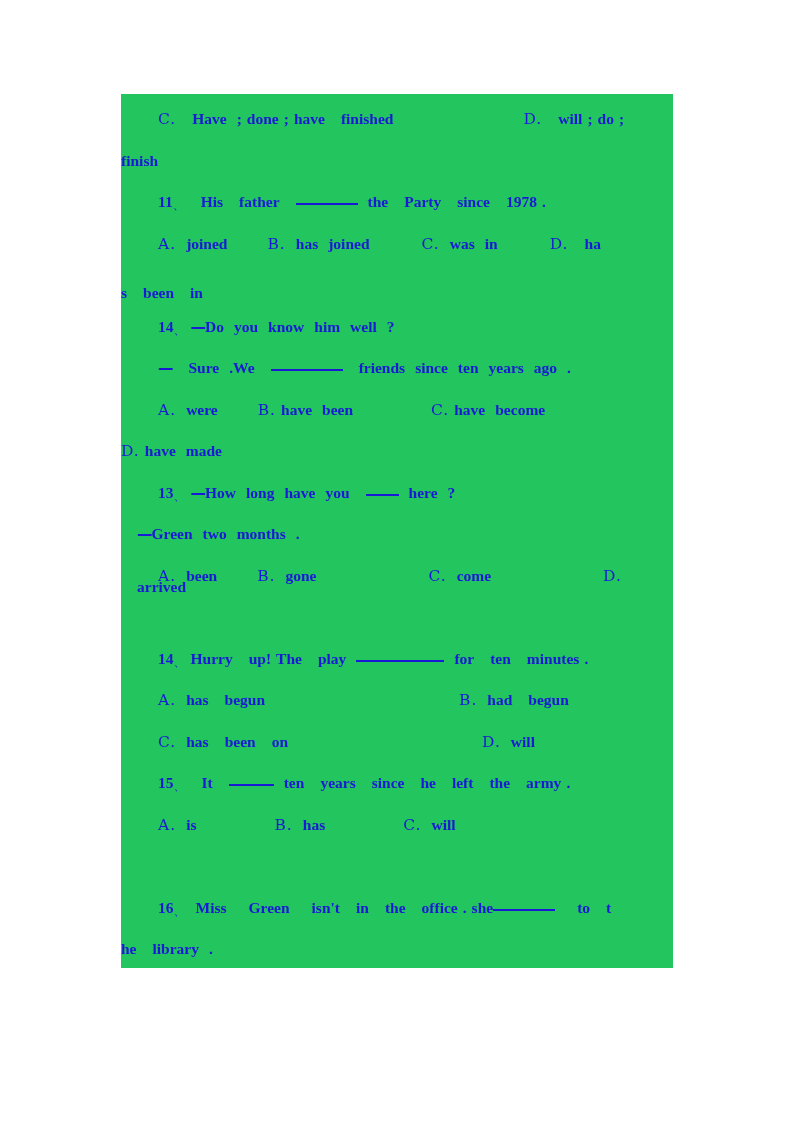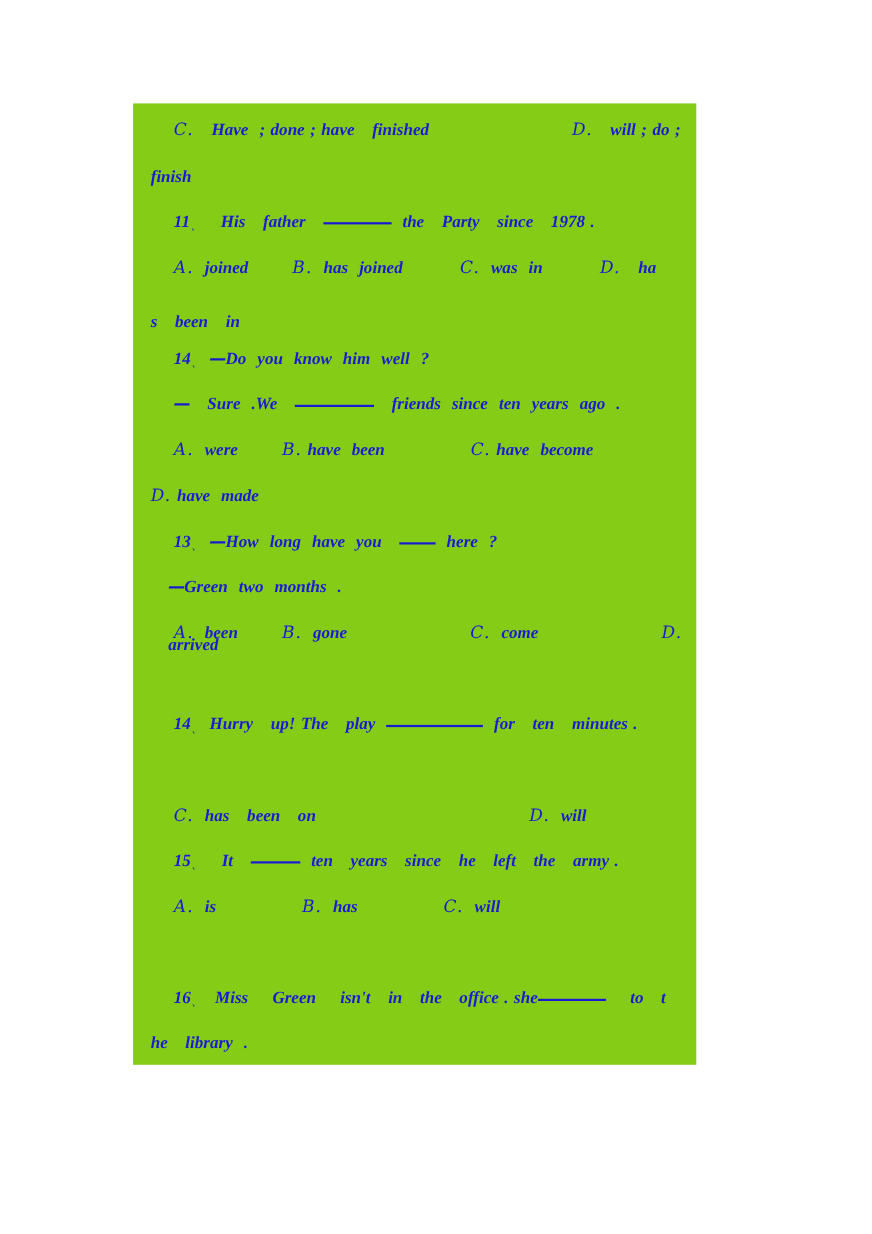--- a/index.html
+++ b/index.html
@@ -22,25 +22,24 @@
     width: 793px;
     height: 1122px;
     background: #ffffff;
   }
 
   
   #content-block {
     position: absolute;
     left: 121px;
     top: 94px;
-    width: 512px;
+    width: 552px;
     height: 874px;
-    background: #84cc16;
+    background: #22c55e;
     overflow: hidden;
-    font-style: italic;
   }
 
   .doc-line {
     position: absolute;
     left: 0;
     width: 552px;
     height: 41.5px;
     line-height: 41.5px;
     white-space: nowrap;
     color: #1a1ad6;
@@ -49,21 +48,21 @@
     letter-spacing: 0px;
   }
 
   
   .indent {
     padding-left: 37px;
     box-sizing: border-box;
   }
   
   .flush {
-    padding-left: 16px;
+    padding-left: 0px;
     box-sizing: border-box;
   }
 
   
   .s1 { display: inline-block; width: 5px; }
   .s2 { display: inline-block; width: 10px; }
   .s3 { display: inline-block; width: 16px; }
   .s4 { display: inline-block; width: 22px; }
   .s6 { display: inline-block; width: 40px; }
   .s7 { display: inline-block; width: 52px; }
@@ -123,20 +122,21 @@
       <div class="doc-line flush" style="top: 178px;"><span>s</span><span class="s3"></span><span>been</span><span class="s3"></span><span>in</span></div>
       <div class="doc-line indent" style="top: 211.5px;"><span>14</span><span class="idcomma">、</span><span class="s1"></span><span class="emdash">—</span><span>Do</span><span class="s2"></span><span>you</span><span class="s2"></span><span>know</span><span class="s2"></span><span>him</span><span class="s2"></span><span>well</span><span class="s2"></span><span>?</span></div>
       <div class="doc-line indent" style="top: 253px;"><span class="emdash">—</span><span class="s3"></span><span>Sure</span><span class="s2"></span><span>.We</span><span class="s3"></span><span class="blank blank-l"></span><span class="s3"></span><span>friends</span><span class="s2"></span><span>since</span><span class="s2"></span><span>ten</span><span class="s2"></span><span>years</span><span class="s2"></span><span>ago</span><span class="s2"></span><span>.</span></div>
       <div class="doc-line indent" style="top: 294.5px;"><span class="optletter">A.</span><span class="s2"></span><span>were</span><span class="s6"></span><span class="optletter">B.</span><span class="s1"></span><span>have</span><span class="s2"></span><span>been</span><span class="s9"></span><span class="optletter">C.</span><span class="s1"></span><span>have</span><span class="s2"></span><span>become</span></div>
       <div class="doc-line flush" style="top: 336px;"><span class="optletter">D.</span><span class="s1"></span><span>have</span><span class="s2"></span><span>made</span></div>
       <div class="doc-line indent" style="top: 377.5px;"><span>13</span><span class="idcomma">、</span><span class="s1"></span><span class="emdash">—</span><span>How</span><span class="s2"></span><span>long</span><span class="s2"></span><span>have</span><span class="s2"></span><span>you</span><span class="s3"></span><span class="blank blank-xs"></span><span class="s2"></span><span>here</span><span class="s2"></span><span>?</span></div>
       <div class="doc-line flush" style="top: 419px;"><span class="s3"></span><span class="emdash">—</span><span>Green</span><span class="s2"></span><span>two</span><span class="s2"></span><span>months</span><span class="s2"></span><span>.</span></div>
       <div class="doc-line indent" style="top: 460.5px;"><span class="optletter">A.</span><span class="s2"></span><span>been</span><span class="s6"></span><span class="optletter">B.</span><span class="s2"></span><span>gone</span><span class="s11"></span><span class="optletter">C.</span><span class="s2"></span><span>come</span><span class="s11"></span><span class="optletter">D.</span></div>
       <div class="doc-line flush" style="top: 472px;"><span class="s3"></span><span>arrived</span></div>
       <div class="doc-line indent" style="top: 543.5px;"><span>14</span><span class="idcomma">、</span><span class="s1"></span><span>Hurry</span><span class="s3"></span><span>up!</span><span class="s1"></span><span>The</span><span class="s3"></span><span>play</span><span class="s2"></span><span class="blank blank-xl"></span><span class="s2"></span><span>for</span><span class="s3"></span><span>ten</span><span class="s3"></span><span>minutes</span><span class="s1"></span><span>.</span></div>
+      <div class="doc-line indent" style="top: 585px;"><span class="optletter">A.</span><span class="s2"></span><span>has</span><span class="s3"></span><span>begun</span><span class="s12"></span><span class="s8"></span><span class="optletter">B.</span><span class="s2"></span><span>had</span><span class="s3"></span><span>begun</span></div>
       <div class="doc-line indent" style="top: 626.5px;"><span class="optletter">C.</span><span class="s2"></span><span>has</span><span class="s3"></span><span>been</span><span class="s3"></span><span>on</span><span class="s12"></span><span class="s8"></span><span class="optletter">D.</span><span class="s2"></span><span>will</span></div>
       <div class="doc-line indent" style="top: 668px;"><span>15</span><span class="idcomma">、</span><span class="s3"></span><span>It</span><span class="s3"></span><span class="blank blank-s"></span><span class="s2"></span><span>ten</span><span class="s3"></span><span>years</span><span class="s3"></span><span>since</span><span class="s3"></span><span>he</span><span class="s3"></span><span>left</span><span class="s3"></span><span>the</span><span class="s3"></span><span>army</span><span class="s1"></span><span>.</span></div>
       <div class="doc-line indent" style="top: 709.5px;"><span class="optletter">A.</span><span class="s2"></span><span>is</span><span class="s9"></span><span class="optletter">B.</span><span class="s2"></span><span>has</span><span class="s9"></span><span class="optletter">C.</span><span class="s2"></span><span>will</span></div>
       <div class="doc-line indent" style="top: 792.5px;"><span>16</span><span class="idcomma">、</span><span class="s2"></span><span>Miss</span><span class="s4"></span><span>Green</span><span class="s4"></span><span>isn't</span><span class="s3"></span><span>in</span><span class="s3"></span><span>the</span><span class="s3"></span><span>office</span><span class="s1"></span><span>.</span><span class="s1"></span><span>she</span><span class="blank blank-m"></span><span class="s4"></span><span>to</span><span class="s3"></span><span>t</span></div>
       <div class="doc-line flush" style="top: 834px;"><span>he</span><span class="s3"></span><span>library</span><span class="s2"></span><span>.</span></div>
     </div>
 
 </div>
 
 </body></html>

